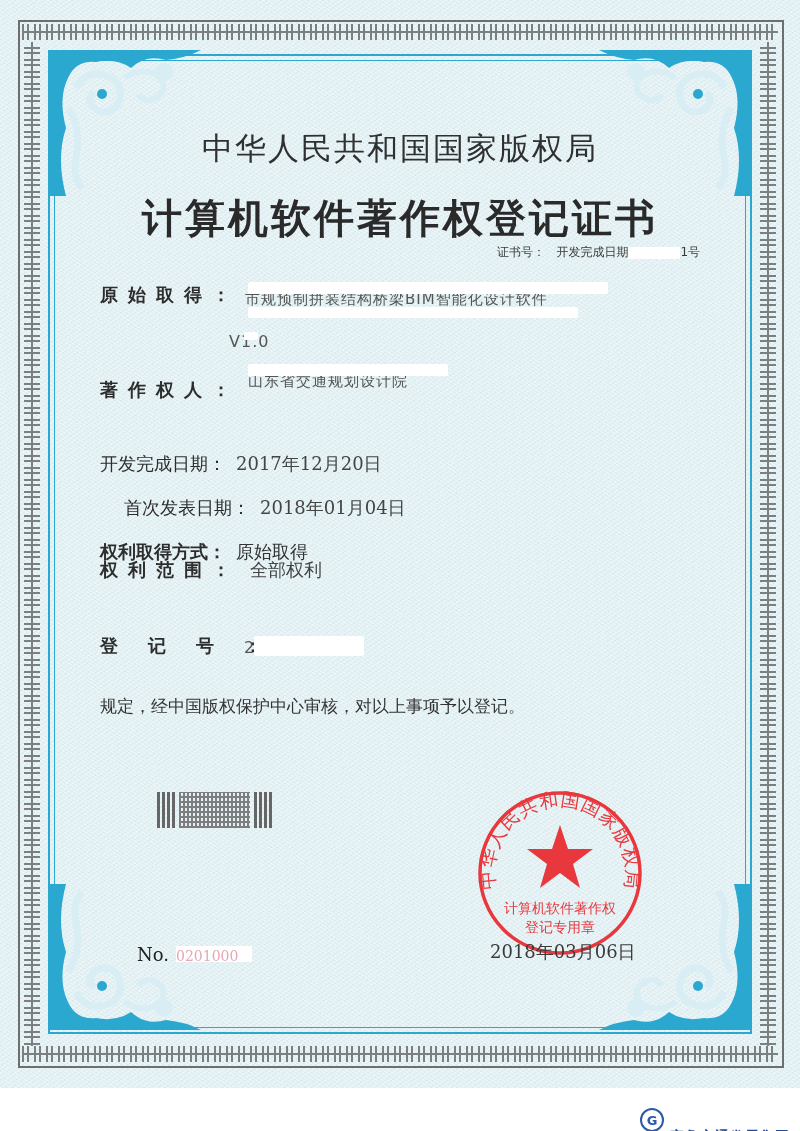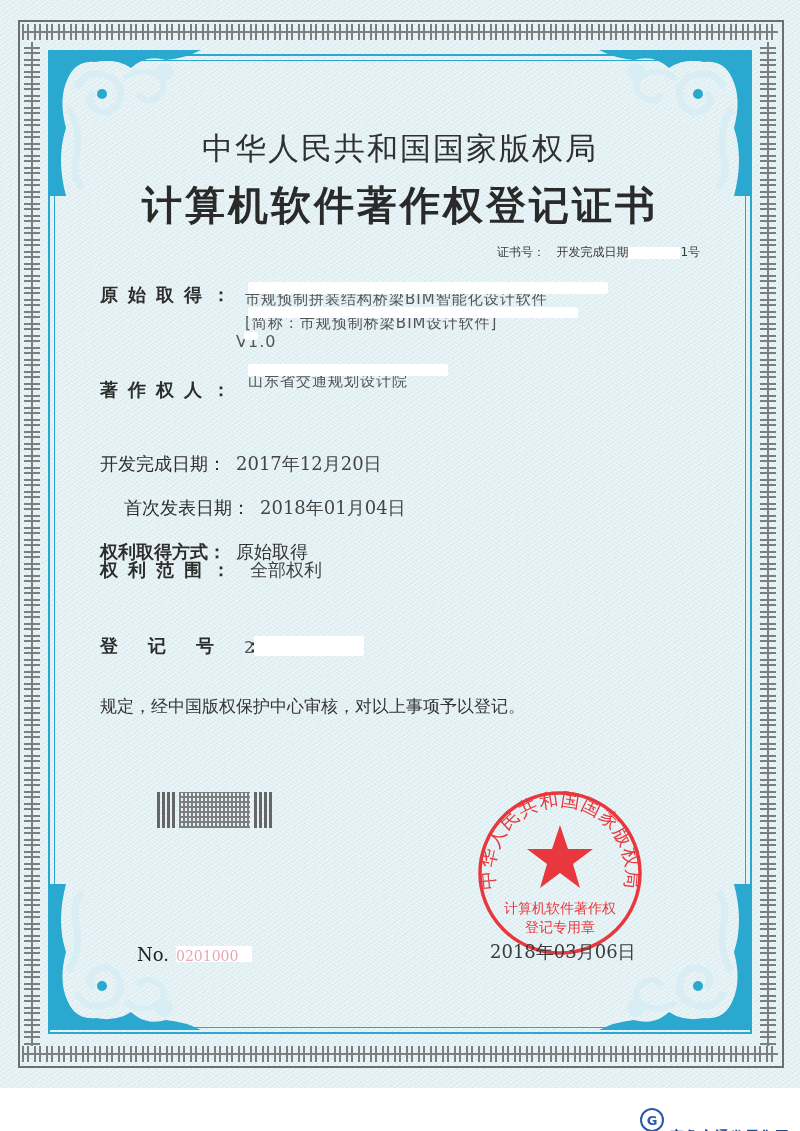--- a/index.html
+++ b/index.html
@@ -65,21 +65,21 @@
   .c-tl { left: 46px; top: 48px; }
   .c-tr { right: 46px; top: 48px; transform: scaleX(-1); }
   .c-bl { left: 46px; bottom: 56px; transform: scaleY(-1); }
   .c-br { right: 46px; bottom: 56px; transform: scale(-1,-1); }
   .hdr1 {
     position: absolute; left: 0; width: 800px; top: 128px; text-align: center;
     font-family: "DejaVu Sans", "Liberation Sans", sans-serif;
     font-size: 31px; letter-spacing: 2px; color: #303030;
   }
   .hdr2 {
-    position: absolute; left: 0; width: 800px; top: 178px; text-align: center;
+    position: absolute; left: 0; width: 800px; top: 191px; text-align: center;
     font-family: "DejaVu Serif", "Liberation Serif", serif;
     font-size: 40px; letter-spacing: 3px; color: #2a2a2a; font-weight: bold;
   }
   .cert-no {
     position: absolute; left: 497px; top: 244px; font-size: 12px; color: #3a3a3a;
     font-family: "DejaVu Sans", "Liberation Sans", sans-serif;
   }
   .cert-no .redact { display: inline-block; width: 52px; height: 12px; background: #fff; vertical-align: middle; }
 
   .row { position: absolute; left: 100px; font-size: 18px; color: #333; white-space: nowrap; }
@@ -199,23 +199,22 @@
   <div class="cert-no">
     <span>证书号：</span>
     &nbsp;&nbsp;<span>开发完成日期</span><span class="redact"></span><span>1号</span>
   </div>
 
   <div class="row" style="top:283px;">
     <span class="lbl lbl-spaced">原始取得：</span>
   </div>
   <div class="faint" style="left:245px; top:290px;">市规预制拼装结构桥梁BIM智能化设计软件</div>
   <div class="redact-block" style="left:248px; top:282px; width:360px; height:12px;"></div>
-  <div class="faint" style="left:245px; top:314px;">[简称：市规预制桥梁BIM设计软件]</div>
   <div class="redact-block" style="left:248px; top:307px; width:330px; height:11px;"></div>
-  <div class="faint" style="left:236px; top:332px; font-size:16px;">V1.0</div>
+  <div class="faint" style="left:229px; top:332px; font-size:16px;">V1.0</div>
   <div class="redact-block" style="left:244px; top:332px; width:14px; height:8px;"></div>
 
   <div class="row" style="top:366px;margin-top:12px;">
     <span class="lbl lbl-spaced">著作权人：</span>
   </div>
   <div class="faint" style="left:248px; top:372px;">山东省交通规划设计院</div>
   <div class="redact-block" style="left:248px; top:364px; width:200px; height:12px;"></div>
 
   <div class="row" style="top:452px;">
     <span class="lbl" style="font-weight:normal;text-align:right;">开发完成日期：</span><span class="val">2017年12月20日</span>

